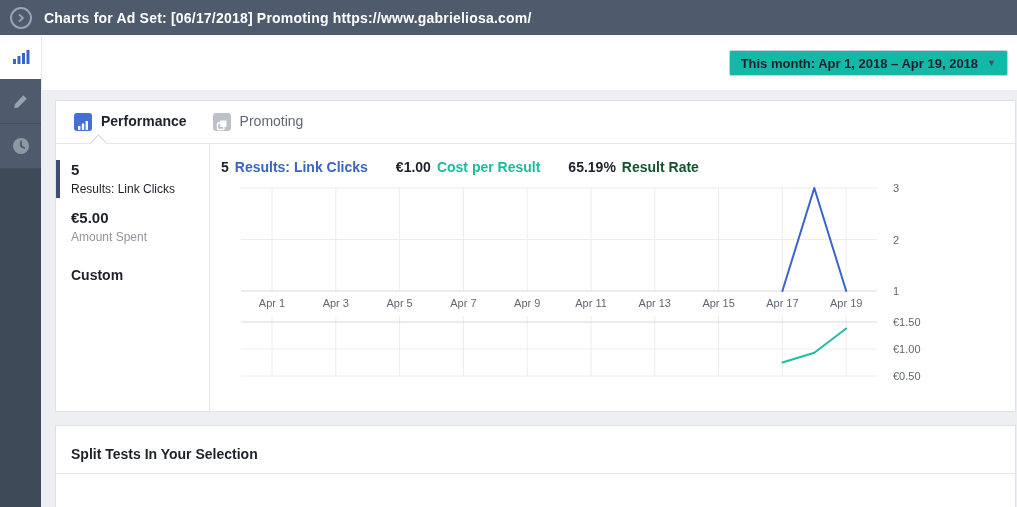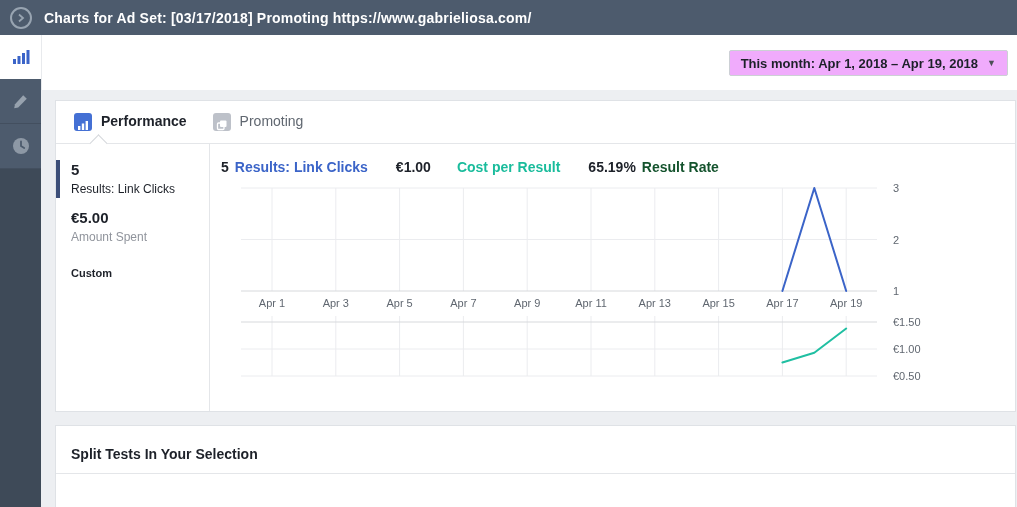--- a/index.html
+++ b/index.html
@@ -12,21 +12,21 @@
   .chev-btn svg { display:block; }
   .app-title { margin-left:12px; color:#ffffff; font-weight:bold; font-size:14px; letter-spacing:.2px; }
 
   
   .sidebar { position:absolute; left:0; top:35px; width:41px; bottom:0; background:#3e4a58; z-index:20; }
   .side-item { height:45px; display:flex; align-items:center; justify-content:center; background:#4d5b6d; border-bottom:1px solid rgba(0,0,0,.12); cursor:pointer; }
   .side-item.active { background:#ffffff; height:44px; border-bottom:none; }
 
   
   .topbar { position:absolute; left:41px; top:35px; right:0; height:55px; background:#ffffff; border-left:1px solid #e8eaed; z-index:10; }
-  .date-btn { position:absolute; right:9px; top:15px; height:26px; padding:0 11px; background:#f0abfc; border:1px solid #ccd0d5; border-radius:2px; display:flex; align-items:center; gap:9px; font-size:13px; font-weight:bold; color:#1d2129; cursor:pointer; }
+  .date-btn { position:absolute; right:9px; top:15px; height:26px; padding:0 11px; background:#14b8a6; border:1px solid #ccd0d5; border-radius:2px; display:flex; align-items:center; gap:9px; font-size:13px; font-weight:bold; color:#1d2129; cursor:pointer; }
   .date-caret { font-size:9px; color:#4b4f56; }
 
   
   .card { position:absolute; left:55px; right:1px; background:#ffffff; border:1px solid #dfe2e6; }
   .card-main { top:100px; height:312px; }
   .card-split { top:425px; height:90px; }
 
   
   .tabs { height:43px; border-bottom:1px solid #e4e6e9; display:flex; align-items:center; padding-left:18px; position:relative; }
   .tab { display:flex; gap:9px; margin-right:26px; cursor:pointer; }
@@ -37,41 +37,41 @@
   .notch { position:absolute; left:36px; bottom:-7px; width:13px; height:13px; background:#ffffff; border-left:1px solid #d4d7db; border-top:1px solid #d4d7db; transform:rotate(45deg); }
 
   
   .content { display:flex; height:267px; }
   .stats-col { width:154px; border-right:1px solid #e4e6e9; padding:17px 0 0 15px; flex:none; }
   .stat { position:relative; margin-bottom:13px; cursor:pointer; }
   .stat-value { font-size:15px; font-weight:bold; color:#1d2129; }
   .stat-label { font-size:12px; color:#90949c; margin-top:4px; }
   .stat.selected .stat-label { color:#1d2129; }
   .stat.selected::before { content:""; position:absolute; left:-15px; top:-1px; width:4px; height:38px; background:#3c4e78; }
-  .custom-row { margin-top:23px; font-size:11px; font-weight:bold; color:#1d2129; cursor:pointer; }
+  .custom-row { margin-top:23px; font-size:14px; font-weight:bold; color:#1d2129; cursor:pointer; }
 
   .chart-col { flex:1; padding:15px 0 0 11px; }
   .chart-legend { display:flex; gap:28px; align-items:baseline; }
   .legend-item { font-size:14px; font-weight:bold; display:flex; gap:6px; }
   .legend-value { color:#1d2129; }
 
   
   .split-header { padding:20px 15px 11px 15px; font-size:14px; font-weight:bold; color:#1d2129; border-bottom:1px solid #e4e6e9; }
   .split-body { height:44px; }
 </style>
 </head>
 <body>
 
 <div class="app-header">
   <div class="chev-btn">
     <svg width="10" height="10" viewBox="0 0 10 10">
       <polyline points="3,1.5 7,5 3,8.5" fill="none" stroke="#98a4b1" stroke-width="1.8"></polyline>
     </svg>
   </div>
-  <div class="app-title">Charts for Ad Set: [03/17/2018] Promoting https://www.gabrieliosa.com/</div>
+  <div class="app-title">Charts for Ad Set: [06/17/2018] Promoting https://www.gabrieliosa.com/</div>
 </div>
 
 <div class="sidebar">
   <div class="side-item active">
     <svg width="18" height="16" viewBox="0 0 18 16">
       <rect x="1" y="10" width="3" height="5" fill="#3b64c8"></rect>
       <rect x="5.5" y="7" width="3" height="8" fill="#3b64c8"></rect>
       <rect x="10" y="4" width="3" height="11" fill="#3b64c8"></rect>
       <rect x="14.5" y="1" width="3" height="14" fill="#3b64c8"></rect>
     </svg>
@@ -134,21 +134,21 @@
     </div>
 
     <div class="chart-col">
       <div class="chart-legend">
         <div class="legend-item">
           <span class="legend-value">5</span>
           <span id="leg0" style="color: rgb(59, 100, 200);">Results: Link Clicks</span>
         </div>
         <div class="legend-item">
           <span class="legend-value">€1.00</span>
-          <span id="leg1" style="color: rgb(26, 188, 156); margin-left: 20px;">Cost per Result</span>
+          <span id="leg1" style="color: rgb(26, 188, 156);">Cost per Result</span>
         </div>
         <div class="legend-item">
           <span class="legend-value">65.19%</span>
           <span id="leg2" style="color: #14532d;">Result Rate</span>
         </div>
       </div>
       <svg id="chart-svg" width="700" height="212">
           <line x1="51" y1="13" x2="51" y2="116" stroke="#ebecef" stroke-width="1"></line>
           <line x1="51" y1="141" x2="51" y2="201" stroke="#ebecef" stroke-width="1"></line>
           <line x1="114.8" y1="13" x2="114.8" y2="116" stroke="#ebecef" stroke-width="1"></line>

